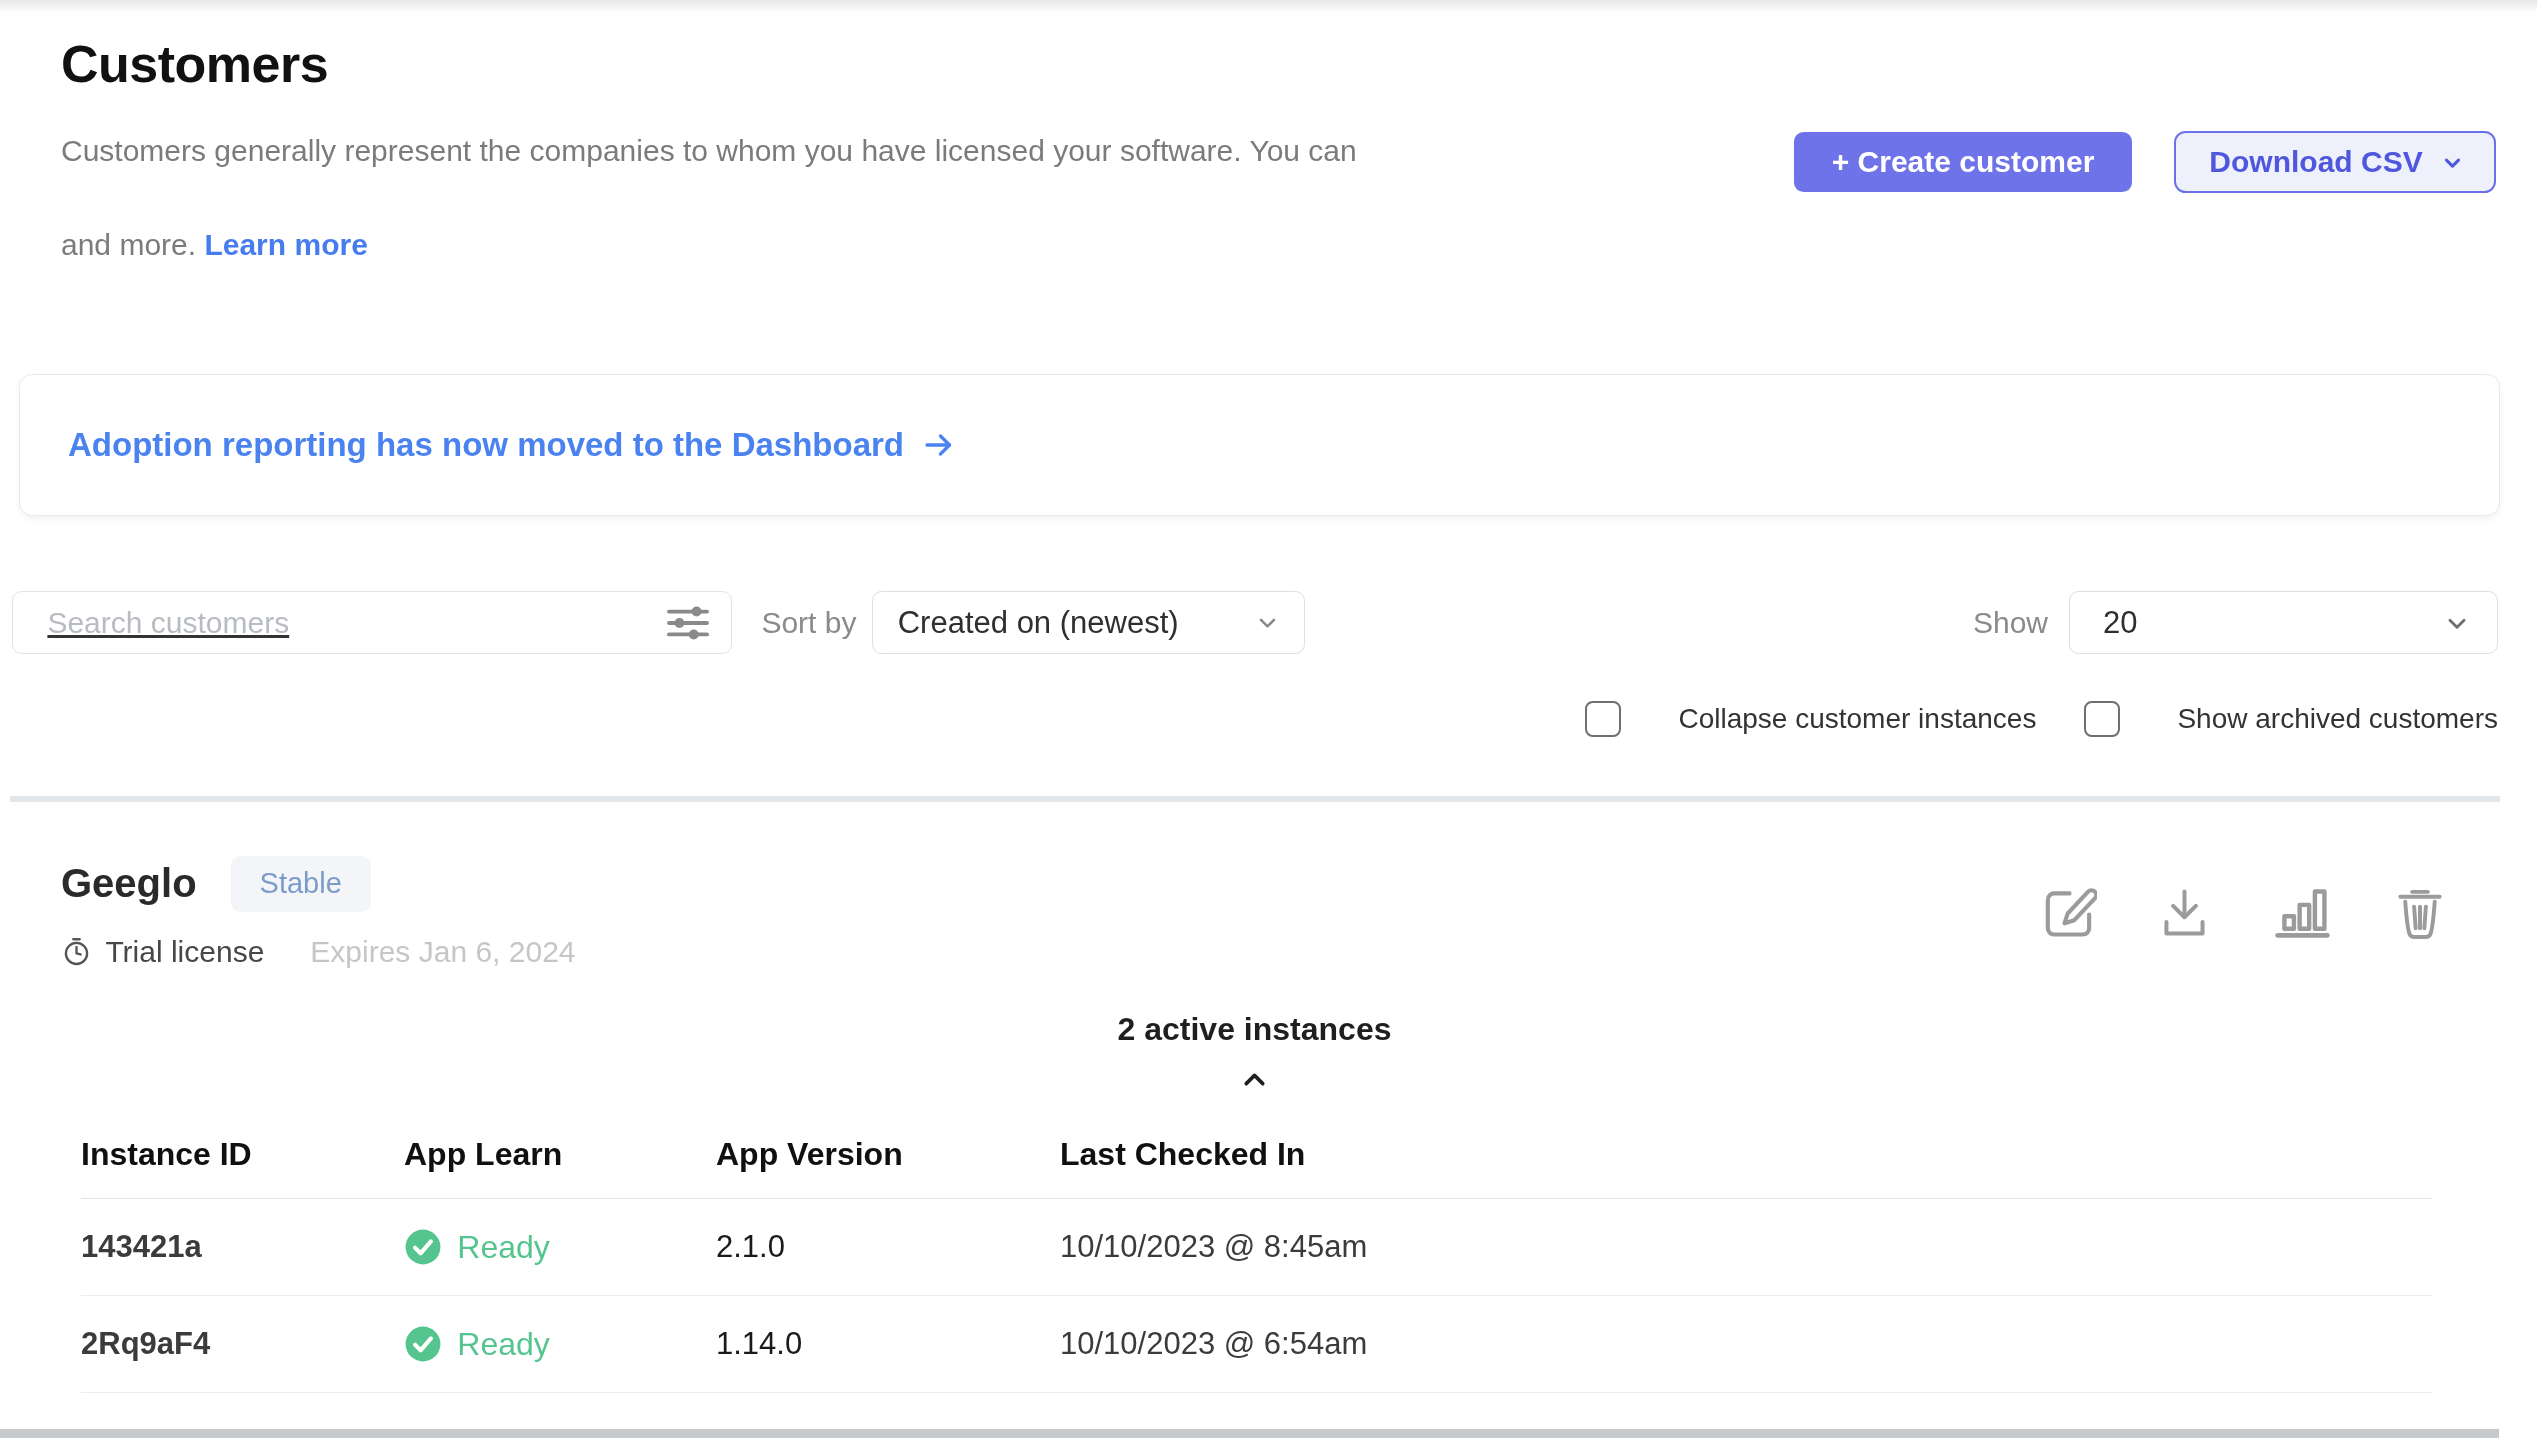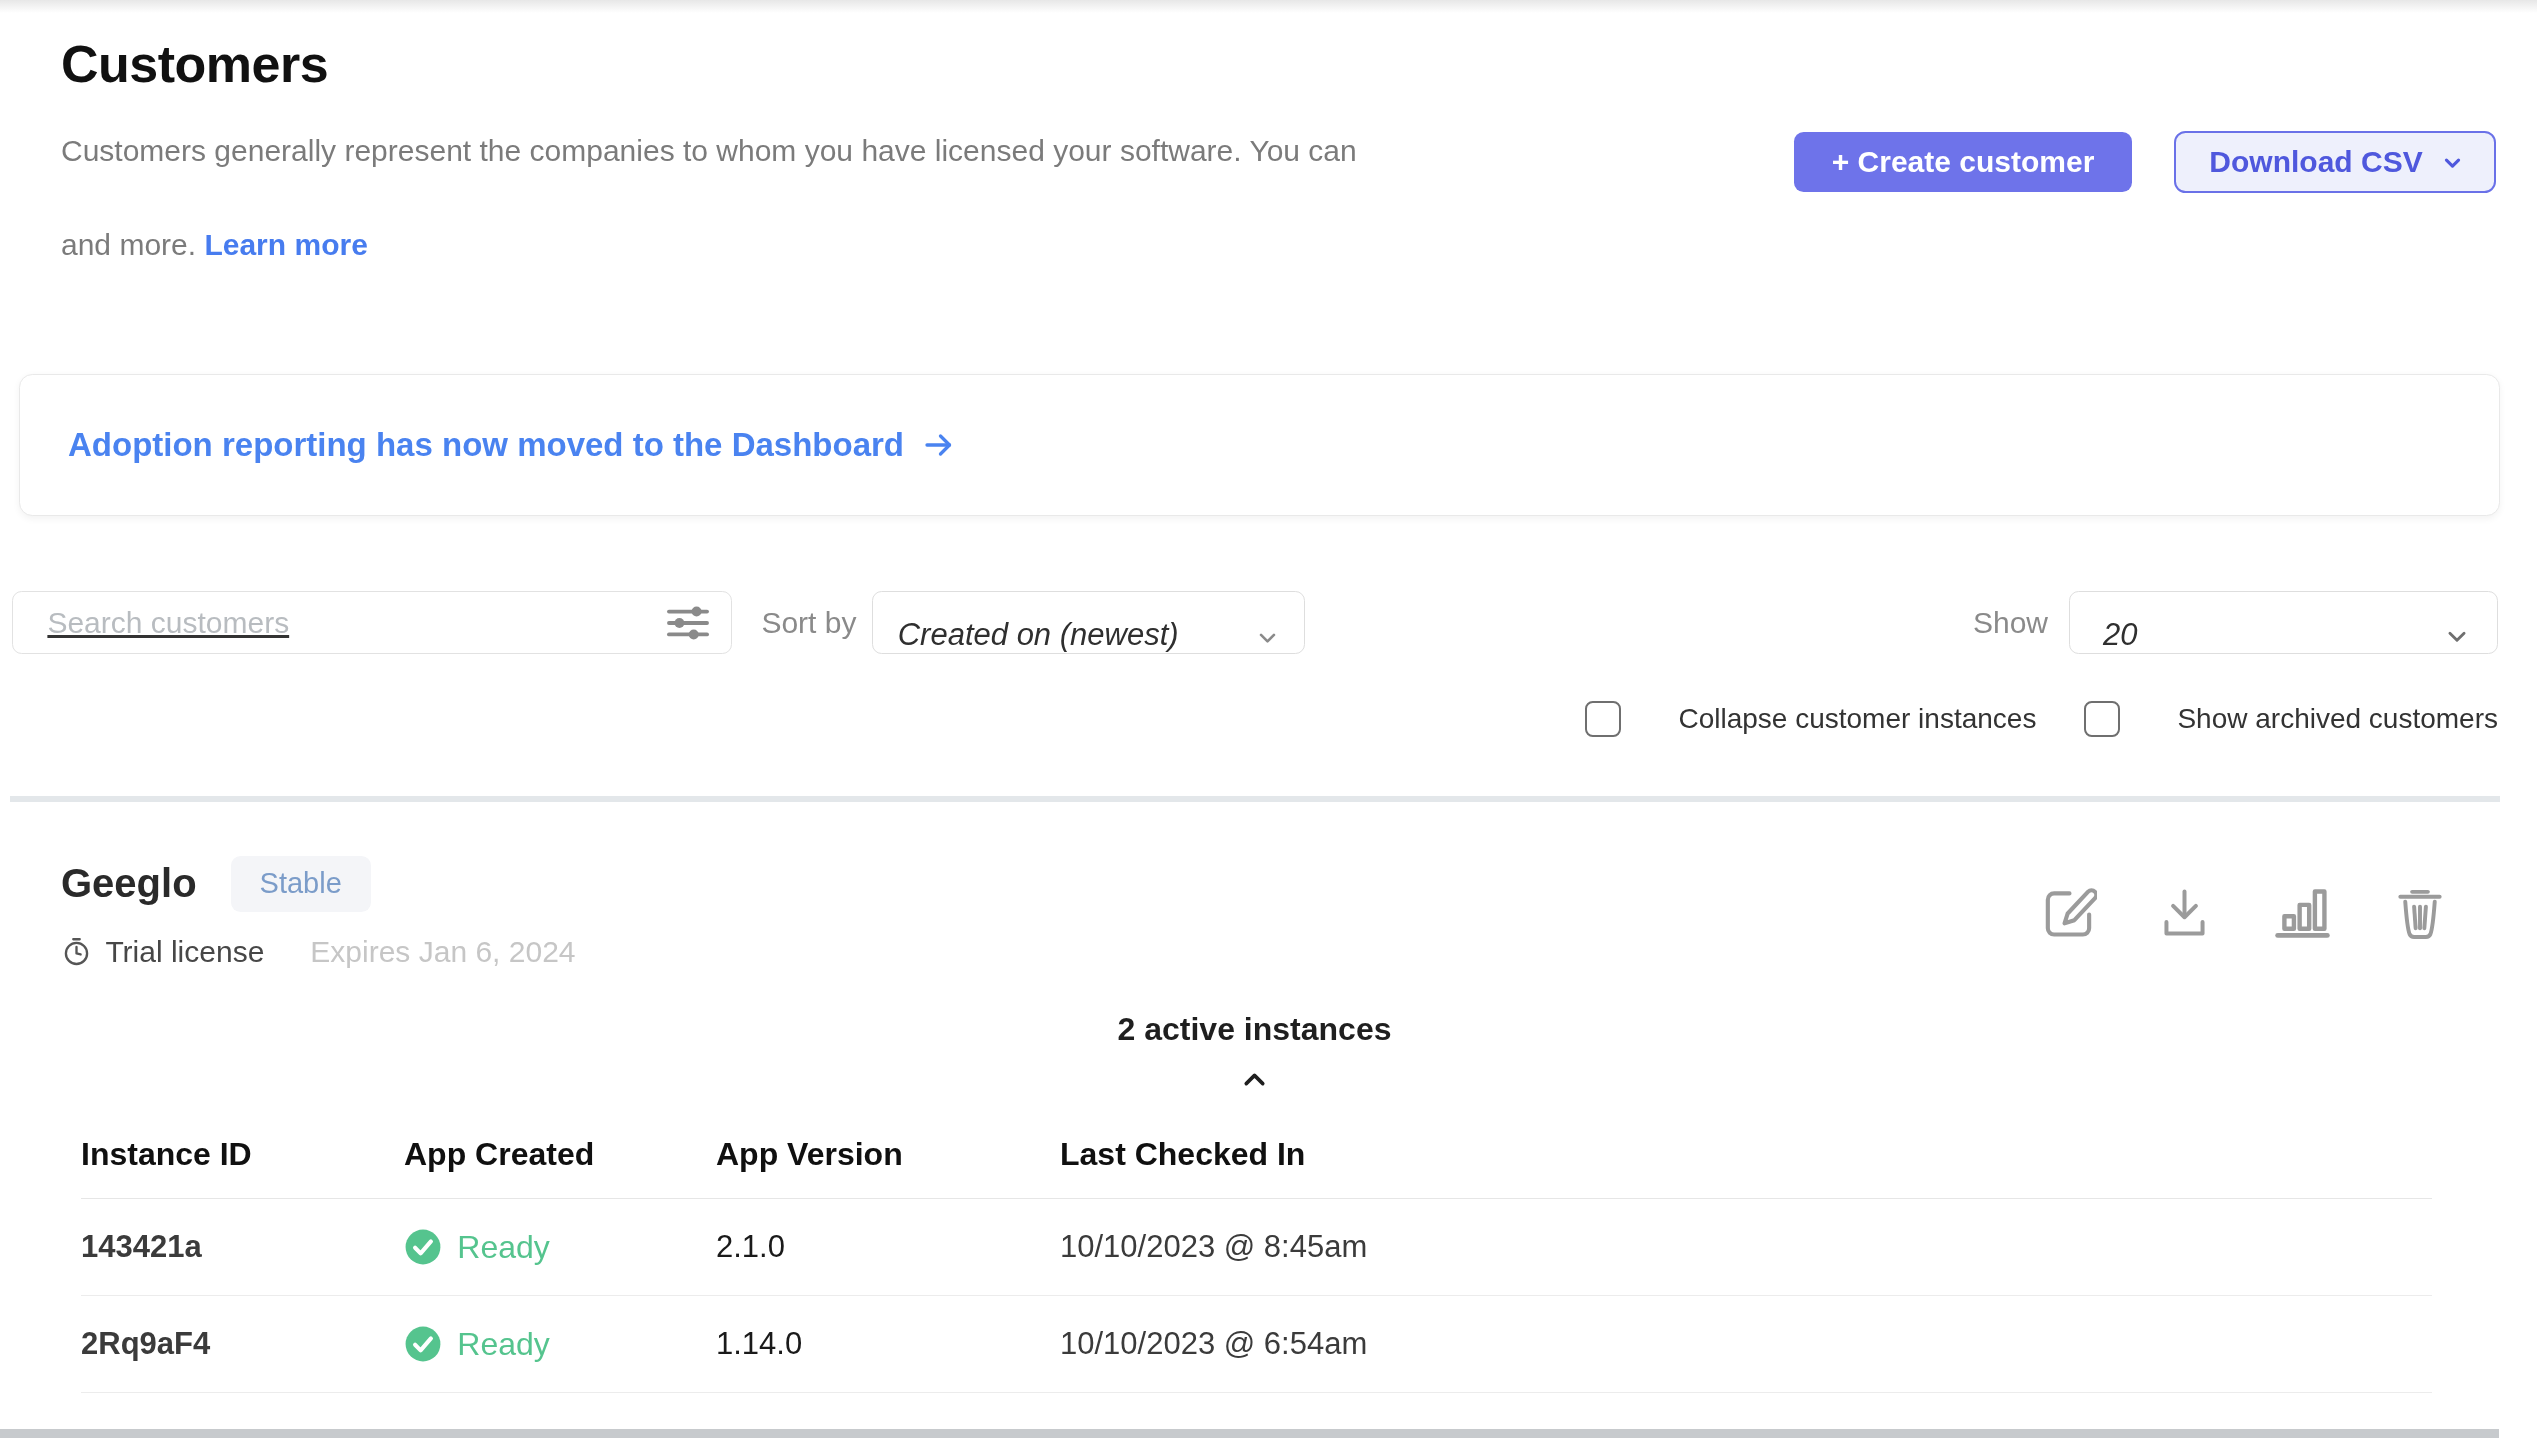--- a/index.html
+++ b/index.html
@@ -44,21 +44,21 @@
   .search-input{
     width:100%;height:100%;box-sizing:border-box;border:1.9px solid #e2e2e2;border-radius:9.6px;
     padding:0 77px 0 34px;font-size:30px;color:#333;font-family:inherit;outline:none;text-decoration:underline;
   }
   .search-input::placeholder{color:#b8bcc0;}
   .search-filter{position:absolute;right:19px;top:50%;transform:translateY(-50%);cursor:pointer;display:flex;}
   .ctl-label{font-size:30px;color:#8a8a8a;flex:none;}
   .sortby{margin-left:29px;}
   .dropdown{
     height:63px;border:1.9px solid #dedede;border-radius:9.6px;background:#fff;cursor:pointer;
-    display:flex;align-items:flex-end;justify-content:space-between;box-sizing:border-box;font-style:italic;
+    display:flex;align-items:center;justify-content:space-between;box-sizing:border-box;
   }
   .dd-sort{margin-left:15.3px;width:433px;padding:0 21px 0 25px;}
   .dd-show{margin-left:21px;width:429px;padding:0 23px 0 33px;}
   .dd-value{font-size:31px;color:#2f2f2f;}
   .spacer{flex:1;}
 
   
   .checkbox-row{margin:46px 40px 0 0;display:flex;justify-content:flex-end;align-items:center;gap:48px;height:38px;}
   .check-item{display:flex;align-items:center;gap:17px;cursor:pointer;}
   .checkbox{width:32px;height:32px;border:2.4px solid #6f6f6f;border-radius:7.7px;background:#fff;flex:none;}
@@ -245,21 +245,21 @@
       <span style="display:flex;">
         <svg width="33" height="33" viewBox="0 0 24 24" fill="none" stroke="#1f1f1f" stroke-width="2.6" stroke-linecap="round" stroke-linejoin="round">
             <polyline points="6,15 12,9 18,15"></polyline>
           </svg>
       </span>
     </div>
 
     <div class="itable">
       <div class="trow thead">
         <span class="th">Instance ID</span>
-        <span class="th">App Created</span>
+        <span class="th">App Learn</span>
         <span class="th">App Version</span>
         <span class="th">Last Checked In</span>
       </div>
 
       <div class="trow tbody-row">
         <span class="cell-id">143421a</span>
         <span class="cell-status">
           <span style="display:flex;">
             <svg width="38" height="38" viewBox="0 0 24 24">
                 <circle cx="12" cy="12" r="11" fill="#55c48e"></circle>

